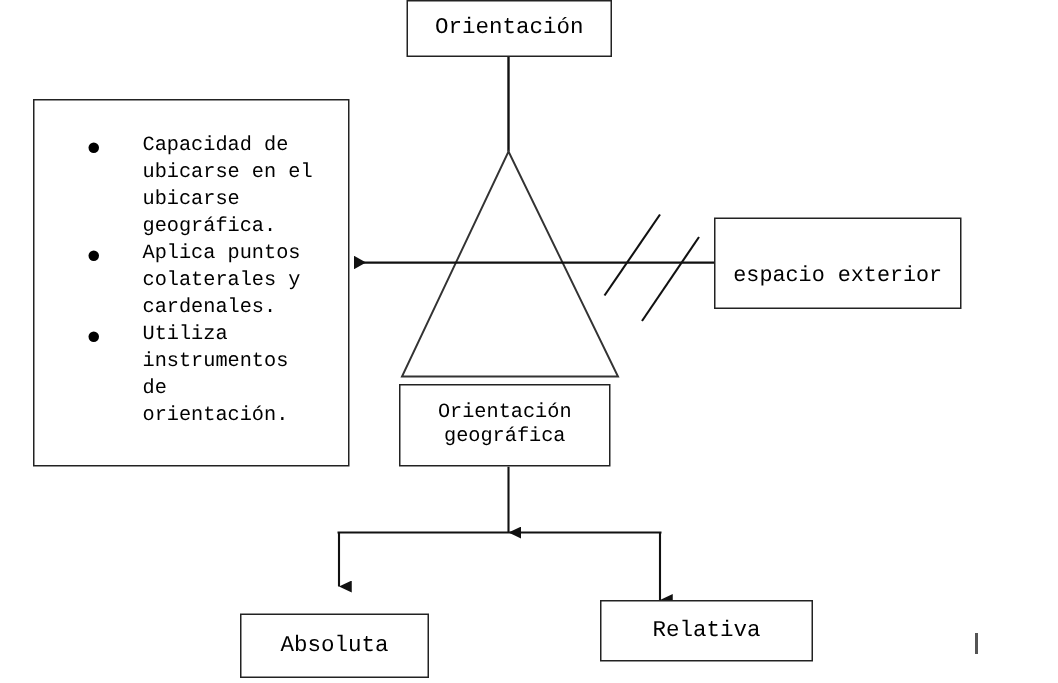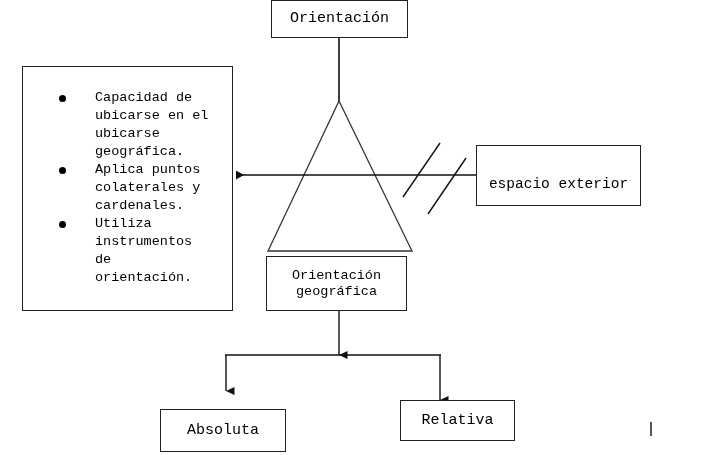--- a/index.html
+++ b/index.html
@@ -100,21 +100,21 @@
   #node-absoluta {
     left: 160px;
     top: 409px;
     width: 126px;
     height: 43px;
     font-size: 15px;
   }
   #node-relativa {
     left: 400px;
     top: 400px;
-    width: 115px;
+    width: 142px;
     height: 41px;
     font-size: 15px;
   }
 
   
   #caret-artifact {
     position: absolute;
     left: 650px;
     top: 422px;
     width: 2px;

